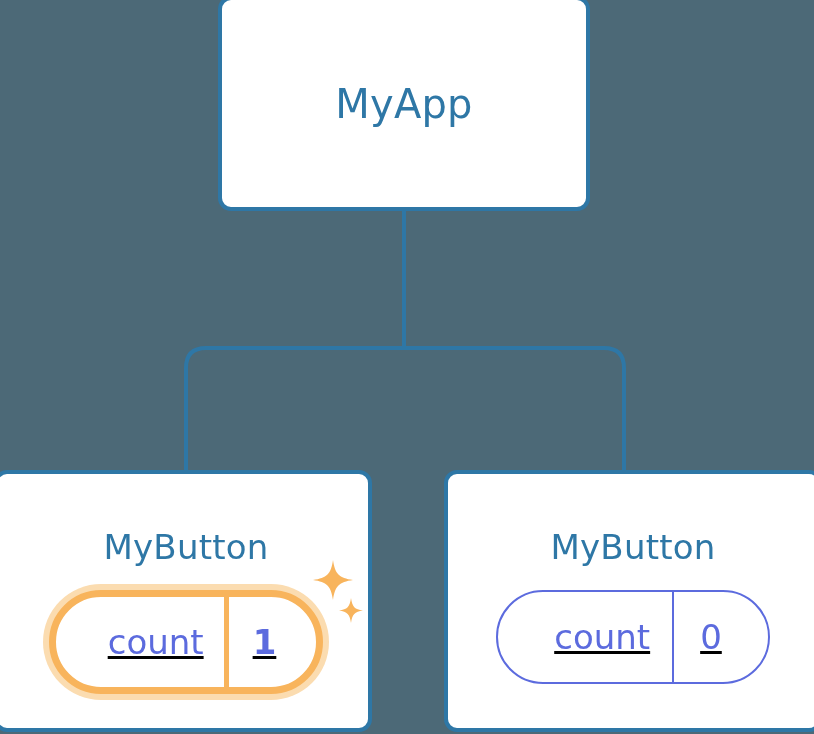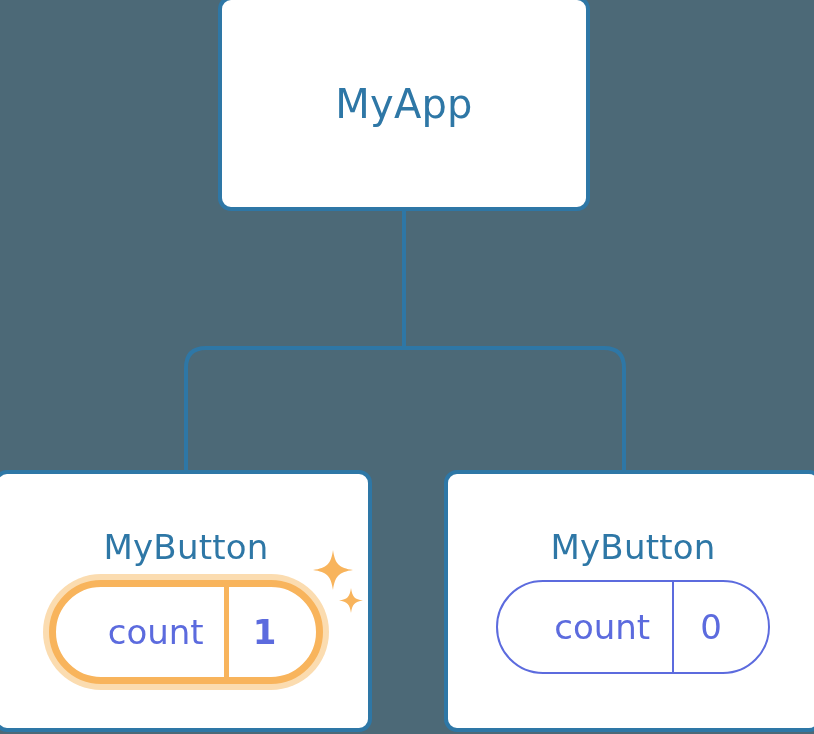--- a/index.html
+++ b/index.html
@@ -71,24 +71,25 @@
   .node-child-left .node-title,
   .node-child-right .node-title {
     font-size: 34px;
     margin-top: 56px;
   }
   .node-child-left .node-title { padding-left: 6px; }
 
   
   .pill-wrap {
     position: relative;
-    margin-top: 16px;
+    margin-top: 26px;
     display: flex;
     align-items: flex-end;
     justify-content: center;
+    text-decoration: underline;
   }
   .node-child-left .pill-wrap { padding-left: 6px; }
 
   .pill {
     position: relative;
     display: flex;
     align-items: stretch;
     box-sizing: border-box;
     background: #ffffff;
     border-radius: 999px;

